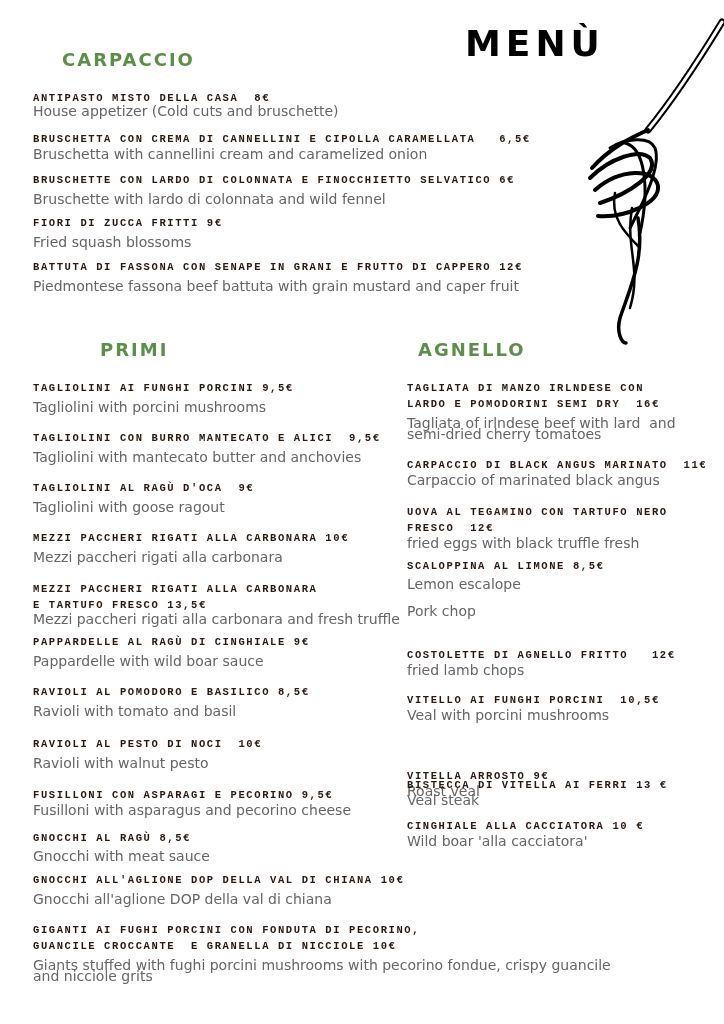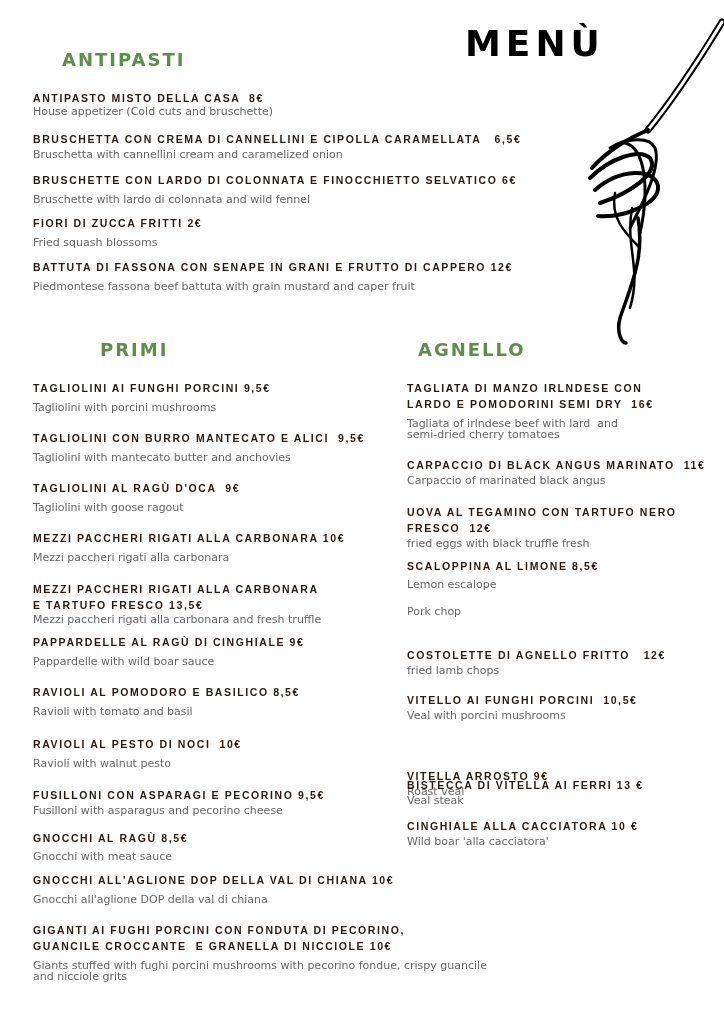--- a/index.html
+++ b/index.html
@@ -3,23 +3,23 @@
 <meta charset="utf-8">
 <style>
   html, body { margin:0; padding:0; background:#ffffff; }
   body { width:724px; height:1024px; position:relative; overflow:hidden;
          font-family:"DejaVu Sans", sans-serif; }
   .menu-title { position:absolute; left:465px; top:26px; font-family:"DejaVu Sans", sans-serif;
                 font-weight:bold; font-size:36px; letter-spacing:5px; color:#000; line-height:1; }
   .section-heading { position:absolute; font-family:"DejaVu Sans", sans-serif; font-weight:bold;
                      color:#5c8f4a; font-size:18px; letter-spacing:2px; line-height:1; }
   .item { position:absolute; }
-  .item-name { font-family:Liberation Sans, sans-serif; font-weight:bold; font-size:10.5px;
+  .item-name { font-family:Liberation Mono, monospace; font-weight:bold; font-size:10.5px;
                letter-spacing:1.6px; color:#2a1a12; line-height:16px; white-space:pre; }
-  .item-desc { font-family:"DejaVu Sans", sans-serif; font-size:11px; color:#666;
+  .item-desc { font-family:"DejaVu Sans", sans-serif; font-size:14px; color:#666;
                line-height:11px; margin-top:4px; white-space:pre; }
   .fork { position:absolute; left:570px; top:18px; width:154px; height:330px; }
 </style>
 </head>
 <body>
 
 <div class="menu-title">MENÙ</div>
 
 <svg class="fork" viewBox="0 0 154 330">
   <g fill="none" stroke="#000" stroke-linecap="round">
@@ -29,36 +29,36 @@
     <path d="M20 160 C40 140 70 130 80 140 C90 155 60 175 30 185" stroke-width="4"></path>
     <path d="M25 172 C50 150 85 150 88 168 C90 185 55 200 28 198" stroke-width="4"></path>
     <path d="M40 130 C55 120 80 118 85 130 C92 150 70 190 60 210" stroke-width="3"></path>
     <path d="M55 125 C75 130 80 170 70 215" stroke-width="3"></path>
     <path d="M68 200 C75 240 60 270 50 300 C46 315 52 325 56 325" stroke-width="3.5"></path>
     <path d="M62 190 C55 230 72 250 60 290" stroke-width="2.5"></path>
     <path d="M45 175 C40 200 55 215 70 230" stroke-width="2.5"></path>
   </g>
 </svg>
 
-<div class="section-heading" style="left:62px;top:51px;">ANTIPASTI</div>
+<div class="section-heading" style="left:62px;top:51px;">CARPACCIO</div>
 
 <div class="item" style="left:33px;top:90px;">
   <div class="item-name">ANTIPASTO MISTO DELLA CASA  8€</div>
   <div class="item-desc" style="margin-top:0">House appetizer (Cold cuts and bruschette)</div>
 </div>
 <div class="item" style="left:33px;top:131px;">
   <div class="item-name">BRUSCHETTA CON CREMA DI CANNELLINI E CIPOLLA CARAMELLATA   6,5€</div>
   <div class="item-desc" style="margin-top:2px">Bruschetta with cannellini cream and caramelized onion</div>
 </div>
 <div class="item" style="left:33px;top:172px;">
   <div class="item-name">BRUSCHETTE CON LARDO DI COLONNATA E FINOCCHIETTO SELVATICO 6€</div>
   <div class="item-desc" style="margin-top:6px">Bruschette with lardo di colonnata and wild fennel</div>
 </div>
 <div class="item" style="left:33px;top:215px;">
-  <div class="item-name">FIORI DI ZUCCA FRITTI 2€</div>
+  <div class="item-name">FIORI DI ZUCCA FRITTI 9€</div>
   <div class="item-desc" style="margin-top:6px">Fried squash blossoms</div>
 </div>
 <div class="item" style="left:33px;top:259px;">
   <div class="item-name">BATTUTA DI FASSONA CON SENAPE IN GRANI E FRUTTO DI CAPPERO 12€</div>
   <div class="item-desc" style="margin-top:6px">Piedmontese fassona beef battuta with grain mustard and caper fruit</div>
 </div>
 
 <div class="section-heading" style="left:100px;top:341px;">PRIMI</div>
 
 <div class="item" style="left:33px;top:380px;">

